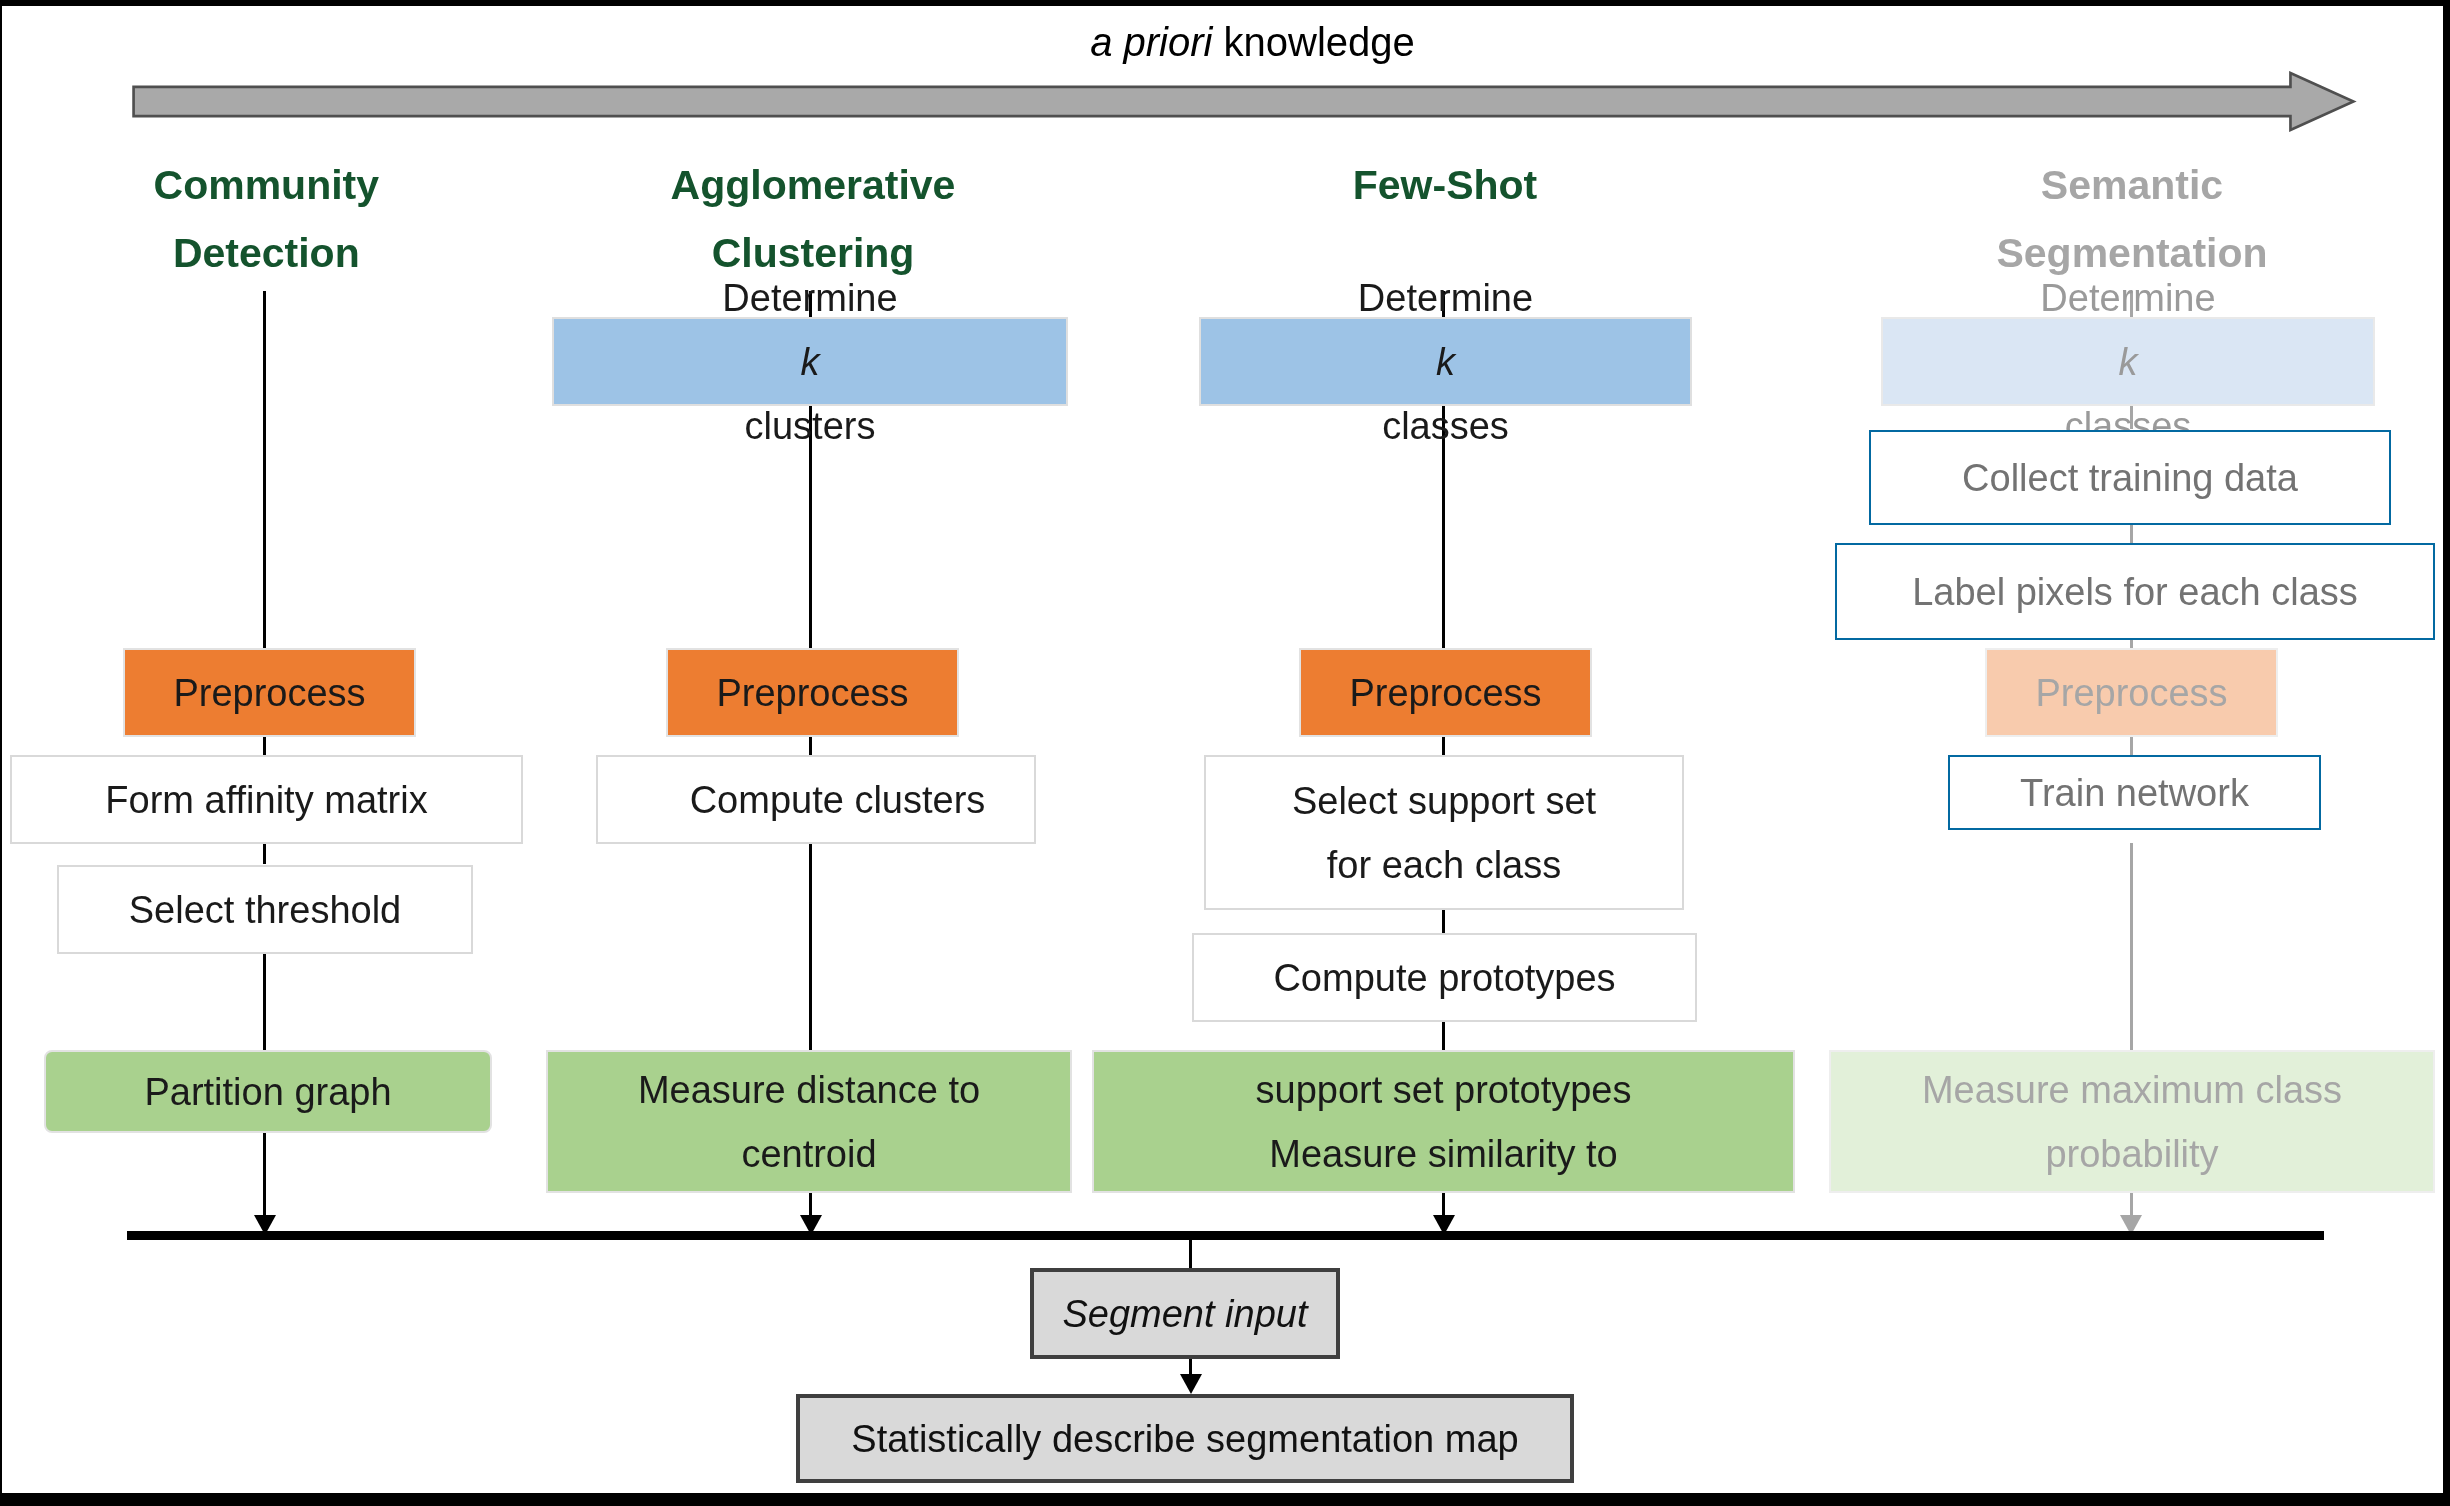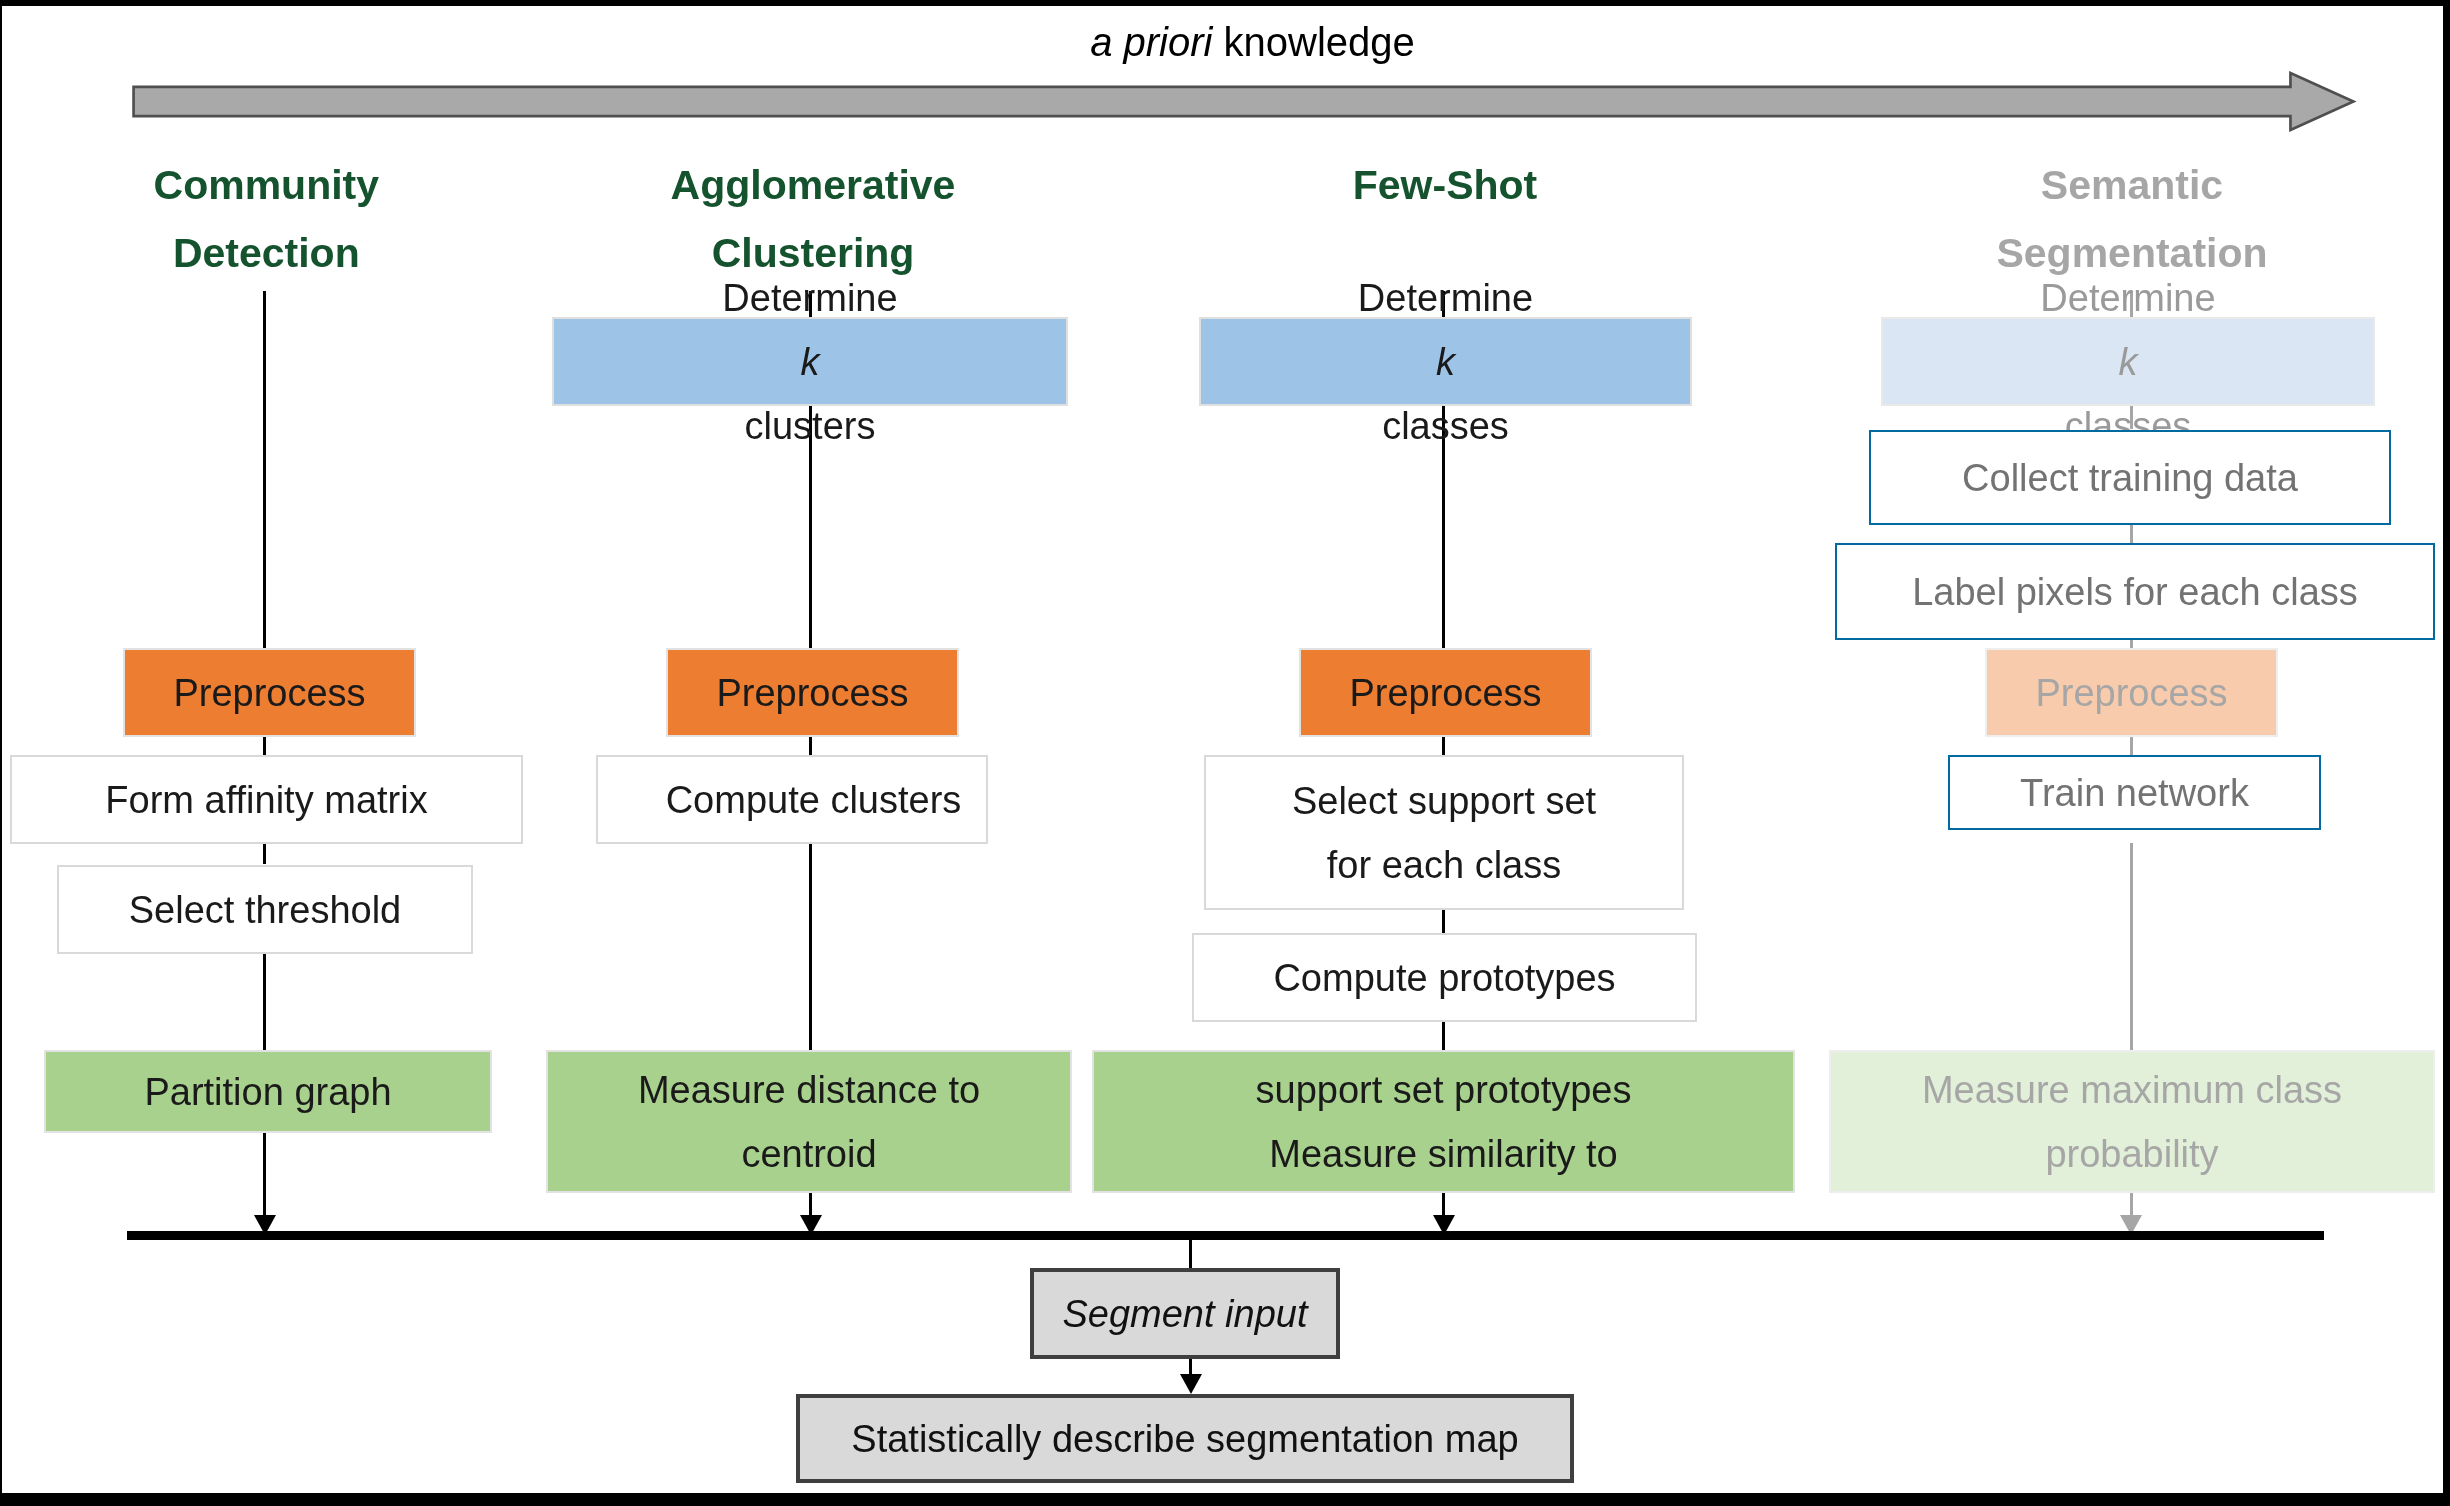--- a/index.html
+++ b/index.html
@@ -96,31 +96,31 @@
 
 <div class="box orange" style="left:123px;top:648px;width:293px;height:89px;">
     <span>Preprocess</span>
   </div>
 <div class="box white" style="left:10px;top:755px;width:513px;height:89px;">
     <span>Form affinity matrix</span>
   </div>
 <div class="box white" style="left:57px;top:865px;width:416px;height:89px;">
     <span>Select threshold</span>
   </div>
-<div class="box green" style="left:44px;top:1050px;width:448px;height:83px;">
+<div class="box green" style="left:44px;top:1050px;width:448px;height:83px;border-radius:8px;">
     <span>Partition graph</span>
   </div>
 
 <div class="box blue" style="left:552px;top:317px;width:516px;height:89px;">
     <span><span>Determine </span><i>k</i><span> clusters</span></span>
   </div>
 <div class="box orange" style="left:666px;top:648px;width:293px;height:89px;">
     <span>Preprocess</span>
   </div>
-<div class="box white" style="left:596px;top:755px;width:392px;height:89px;padding-left:43px;">
+<div class="box white" style="left:596px;top:755px;width:440px;height:89px;padding-left:43px;">
     <span>Compute clusters</span>
   </div>
 <div class="box green" style="left:546px;top:1050px;width:526px;height:143px;">
     <span>
       <span>Measure distance to</span>
       <span>centroid</span>
     </span>
   </div>
 
 <div class="box blue" style="left:1199px;top:317px;width:493px;height:89px;">

